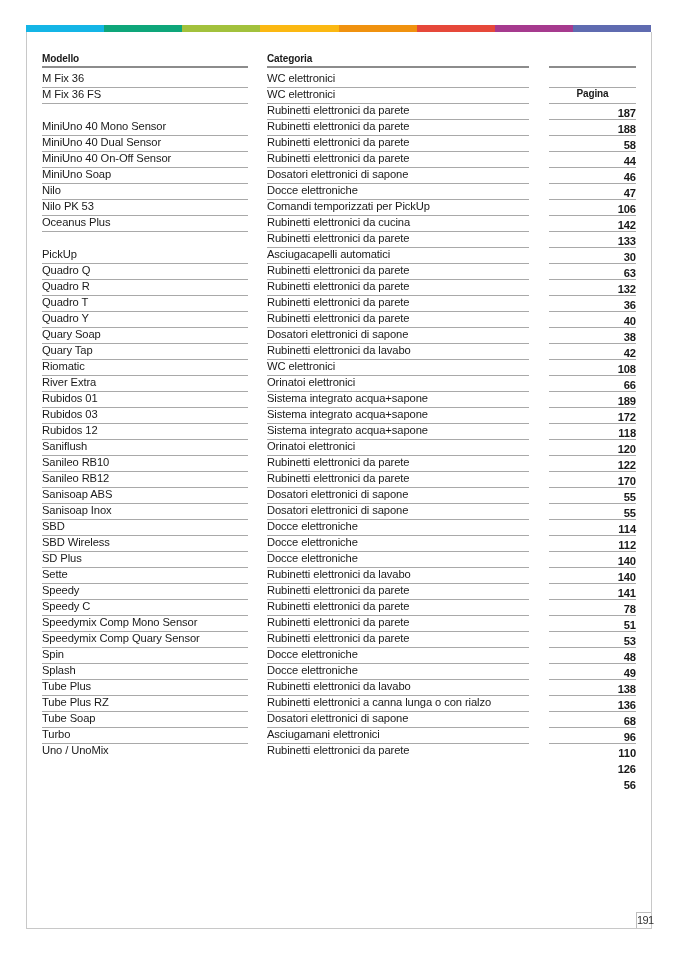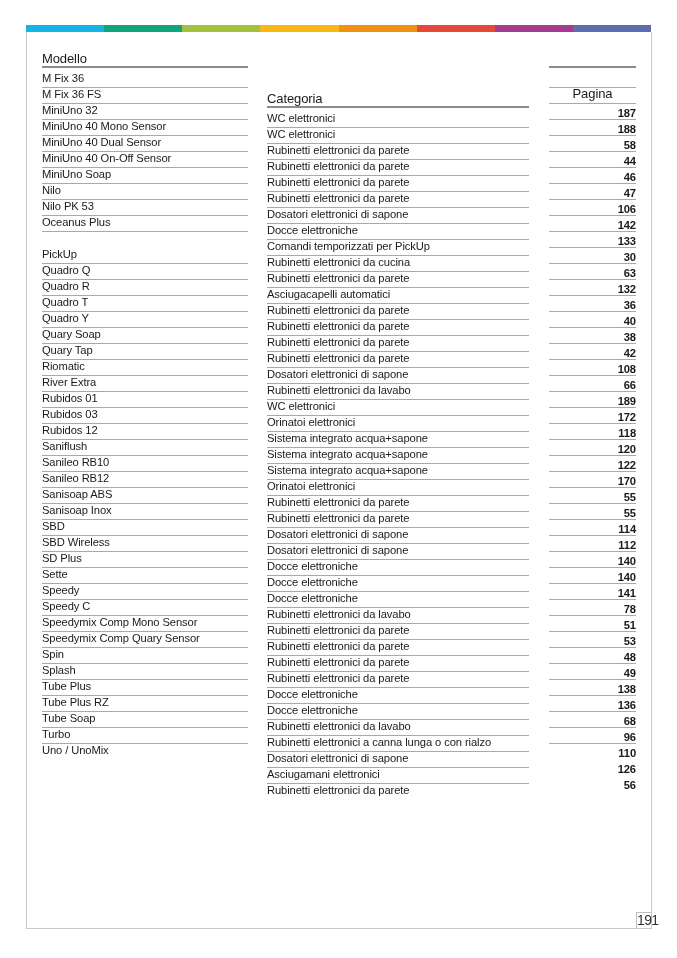--- a/index.html
+++ b/index.html
@@ -7,31 +7,31 @@
          font-family: "Liberation Sans", "DejaVu Sans", sans-serif; color: #1a1a1a; }
   .band { position: absolute; left: 26px; top: 25px; width: 625px; height: 7px; display: flex; }
   .band > div { flex: 1 1 0; height: 100%; }
   .frame { position: absolute; left: 26px; top: 32px; width: 624px; height: 896px;
            border-left: 1px solid #c8c8c8; border-right: 1px solid #c8c8c8; border-bottom: 1px solid #c8c8c8; }
   .table { position: absolute; left: 42px; top: 53px; width: 594px; }
   .row { position: relative; height: 16px; }
   .cell { position: absolute; top: 0; height: 18px; line-height: 18px; font-size: 11.2px;
           white-space: nowrap; border-bottom: 1px solid #a9a9a9; letter-spacing: -0.1px; }
   .c-model { left: 0; width: 206px; }
-  .c-cat { left: 225px; width: 262px; margin-top: 40px; }
+  .c-cat { left: 225px; width: 262px; }
   .c-page { left: 507px; width: 87px; text-align: right; font-weight: bold; }
   .c-page span { display: inline-block; width: 57px; text-align: right; margin-top: 35px; }
-  .hdr .cell { font-size: 13px; font-weight: normal; border-bottom: 2px solid #8c8c8c; height: 13px; line-height: 12px; }
+  .hdr .cell { font-size: 10px; font-weight: bold; border-bottom: 2px solid #8c8c8c; height: 13px; line-height: 12px; }
   .hdr { height: 15px; margin-bottom: 1px; }
   .hdr .c-page { text-align: center; }
   .hdr .c-page span { width: auto; }
   .row.last .cell { border-bottom: none; }
   .pagenum { position: absolute; left: 636px; top: 912px; width: 14px; height: 15px;
              border-left: 1px solid #bdbdbd; border-top: 1px solid #bdbdbd;
-             font-size: 14px; line-height: 15px; text-align: center; color: #333; letter-spacing: -0.6px; }
+             font-size: 11px; line-height: 15px; text-align: center; color: #333; letter-spacing: -0.6px; }
 </style>
 </head>
 <body>
 
 <div class="band" id="band">
     <div style="background: rgb(20, 181, 230);"></div>
     <div style="background: rgb(14, 166, 122);"></div>
     <div style="background: rgb(162, 193, 60);"></div>
     <div style="background: rgb(251, 184, 18);"></div>
     <div style="background: rgb(240, 146, 15);"></div>
@@ -52,21 +52,20 @@
         <div class="cell c-model">M Fix 36</div>
         <div class="cell c-cat">WC elettronici</div>
         <div class="cell c-page"><span>187</span></div>
       </div>
       <div class="row">
         <div class="cell c-model">M Fix 36 FS</div>
         <div class="cell c-cat">WC elettronici</div>
         <div class="cell c-page"><span>188</span></div>
       </div>
       <div class="row">
-        <div class="cell c-model">MiniUno 32</div>
         <div class="cell c-cat">Rubinetti elettronici da parete</div>
         <div class="cell c-page"><span>58</span></div>
       </div>
       <div class="row">
         <div class="cell c-model">MiniUno 40 Mono Sensor</div>
         <div class="cell c-cat">Rubinetti elettronici da parete</div>
         <div class="cell c-page"><span>44</span></div>
       </div>
       <div class="row">
         <div class="cell c-model">MiniUno 40 Dual Sensor</div>

